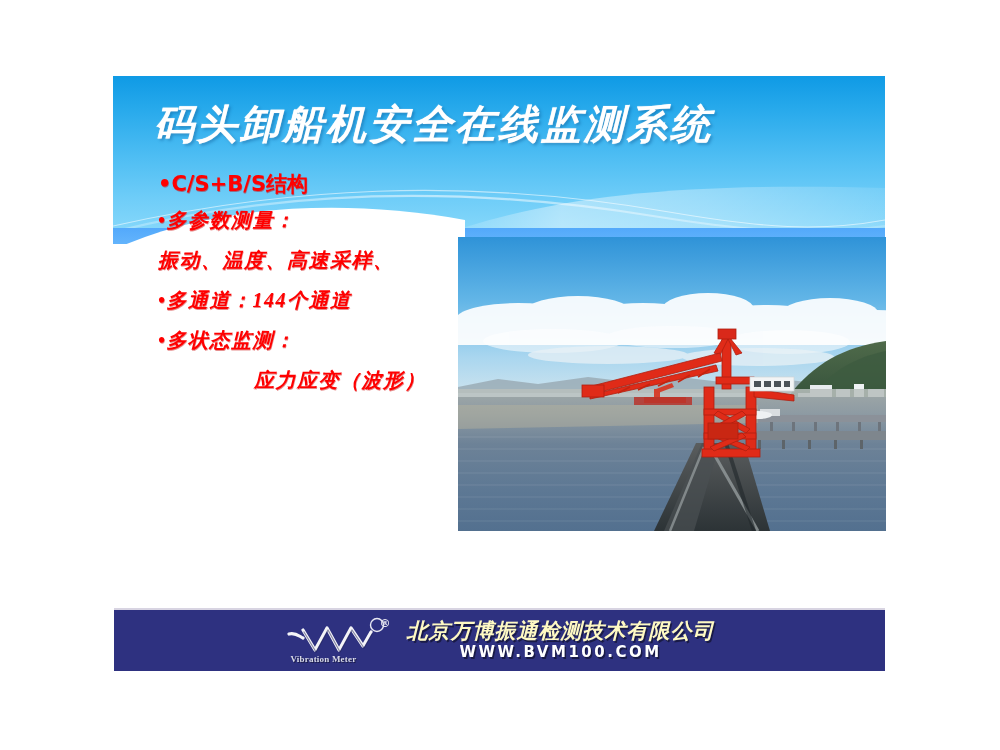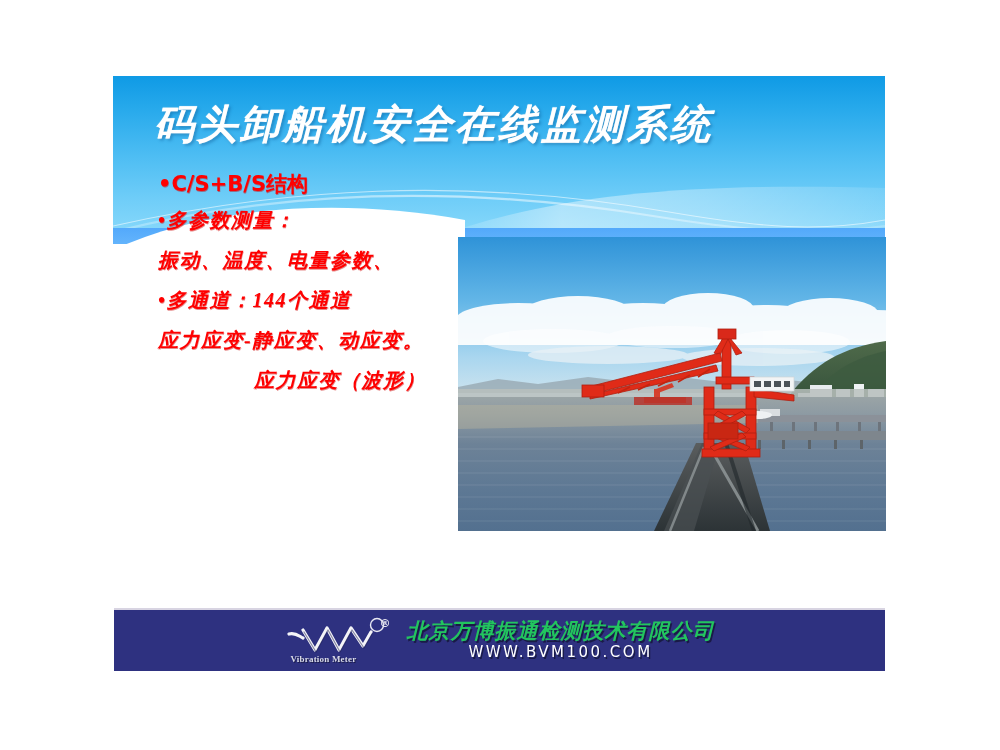--- a/index.html
+++ b/index.html
@@ -180,34 +180,34 @@
     font-size: 11px;
     font-weight: bold;
     font-family: "DejaVu Sans", "Liberation Sans", sans-serif;
   }
   .footer-text {
     flex: 0 0 auto;
     text-align: left;
     padding-bottom: 2px;
   }
   .footer-cn {
-    color: #22c55e;
+    color: #fef9c3;
     font-size: 21px;
     font-weight: bold;
     font-style: italic;
     letter-spacing: 1px;
     font-family: "DejaVu Sans", "Liberation Sans", sans-serif;
     text-shadow: 1.5px 1.5px 0 rgba(0,0,0,0.45);
     white-space: nowrap;
     line-height: 24px;
   }
   .footer-url {
     color: #ffffff;
     font-size: 15px;
-    font-weight: normal;
+    font-weight: bold;
     letter-spacing: 2.5px;
     font-family: "DejaVu Sans", "Liberation Sans", sans-serif;
     text-shadow: 1.5px 1.5px 0 rgba(0,0,0,0.45);
     white-space: nowrap;
     text-align: center;
     line-height: 18px;
   }
 </style>
 </head>
 <body>
@@ -245,23 +245,23 @@
       <rect x="350" y="0" width="422" height="420" fill="#ffffff" opacity="0"></rect>
       <path d="M0,62 C90,20 220,8 352,32" fill="none" stroke="#ffffff" stroke-width="2"></path>
     </svg>
   </div>
 
   <div class="slide-title">码头卸船机安全在线监测系统</div>
 
   <div class="body-text">
     <div class="line lat">•C/S+B/S结构</div>
     <div class="line cjk">•多参数测量：</div>
-    <div class="line cjk">振动、温度、电量参数、</div>
+    <div class="line cjk">振动、温度、高速采样、</div>
     <div class="line cjk">•多通道：144个通道</div>
-    <div class="line cjk">应力应变-静应变、动应变。</div>
+    <div class="line cjk">•多状态监测：</div>
     <div class="line cjk indent">应力应变（波形）</div>
   </div>
 
   <div class="photo">
     <svg width="428" height="294" viewBox="0 0 428 294">
       <defs>
         <linearGradient id="sky" x1="0" y1="0" x2="0" y2="1">
           <stop offset="0%" stop-color="#2f93d8"></stop>
           <stop offset="40%" stop-color="#63b6e7"></stop>
           <stop offset="75%" stop-color="#a9d6ef"></stop>

